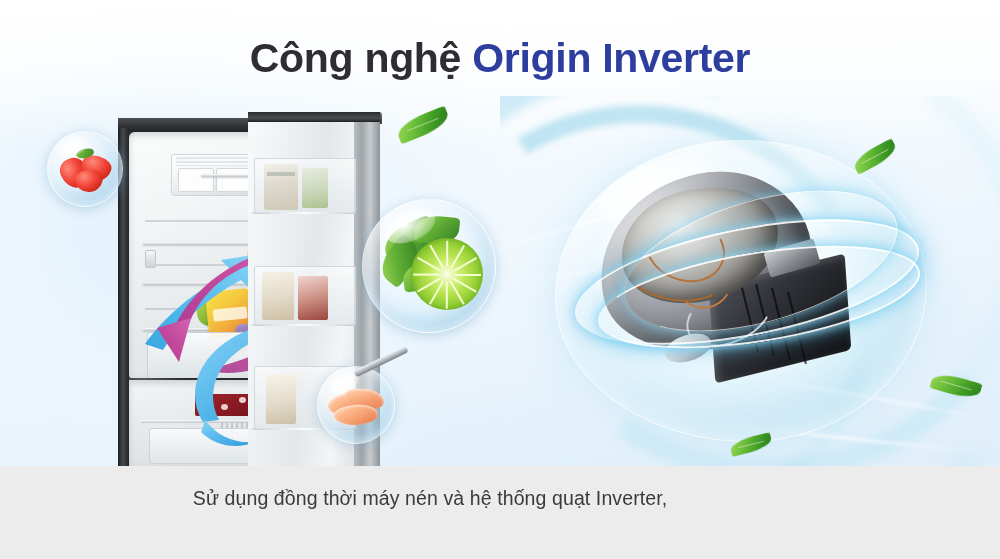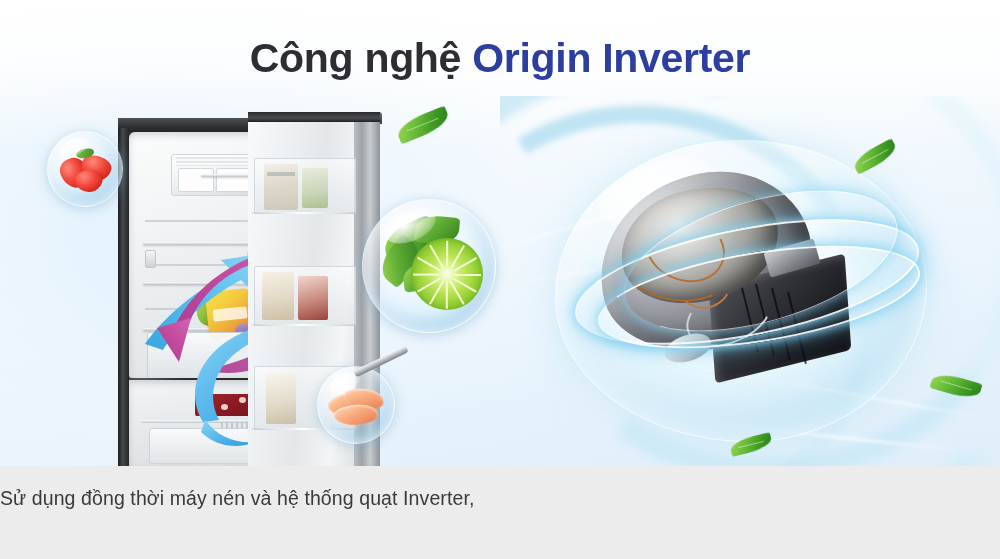--- a/index.html
+++ b/index.html
@@ -676,20 +676,21 @@
   
   #caption {
     position: absolute;
     left: 0;
     top: 466px;
     width: 860px;
     height: 93px;
     background: #ececec;
     box-sizing: border-box;
     padding-top: 17px;
+    text-align: center;
   }
   #caption .cap-line {
     font-size: 19.5px;
     color: #3a3a3a;
     line-height: 30px;
     letter-spacing: 0.1px;
   }
 </style>
 </head>
 <body>

